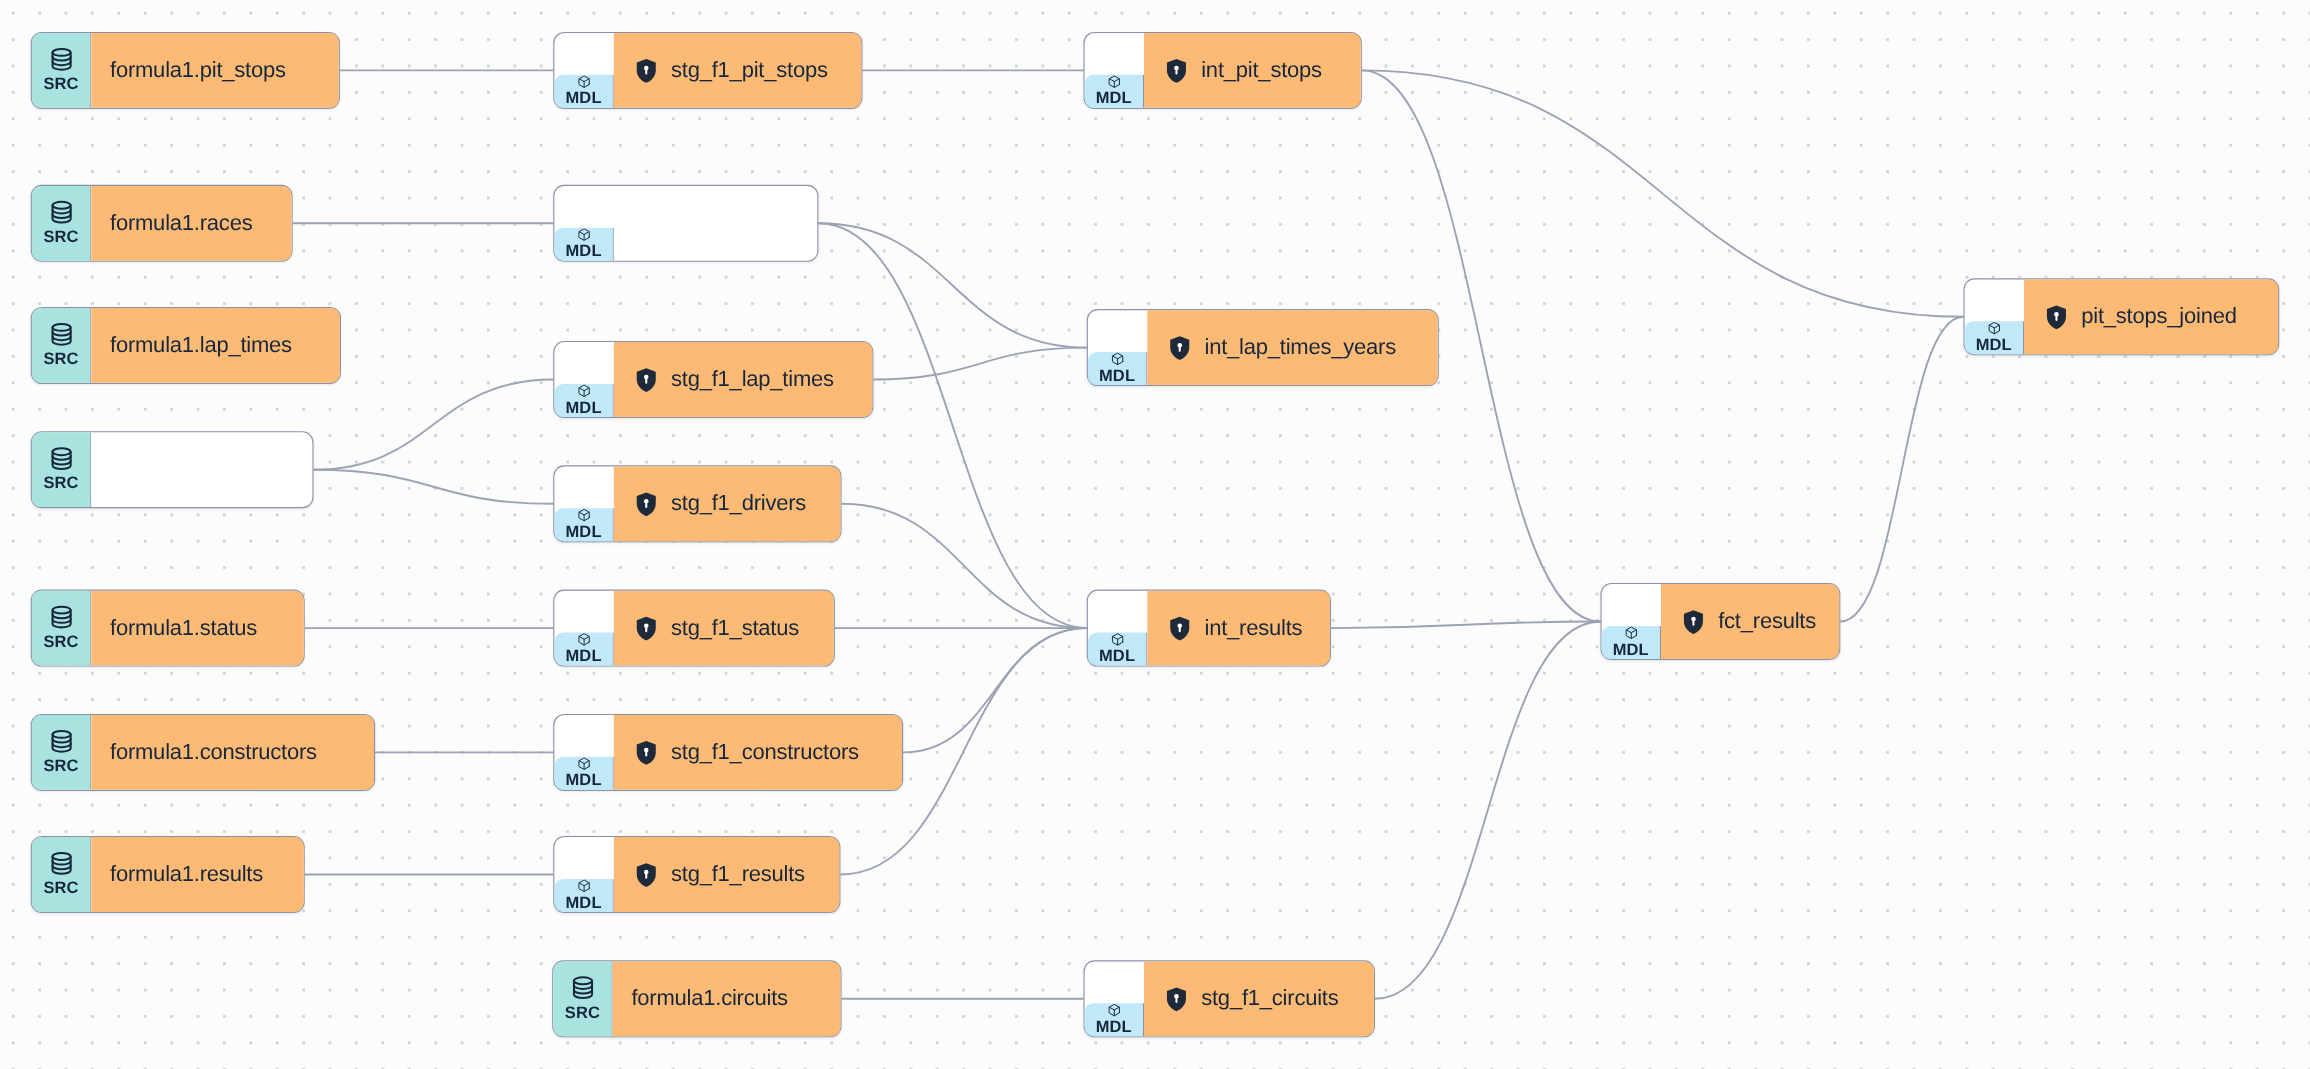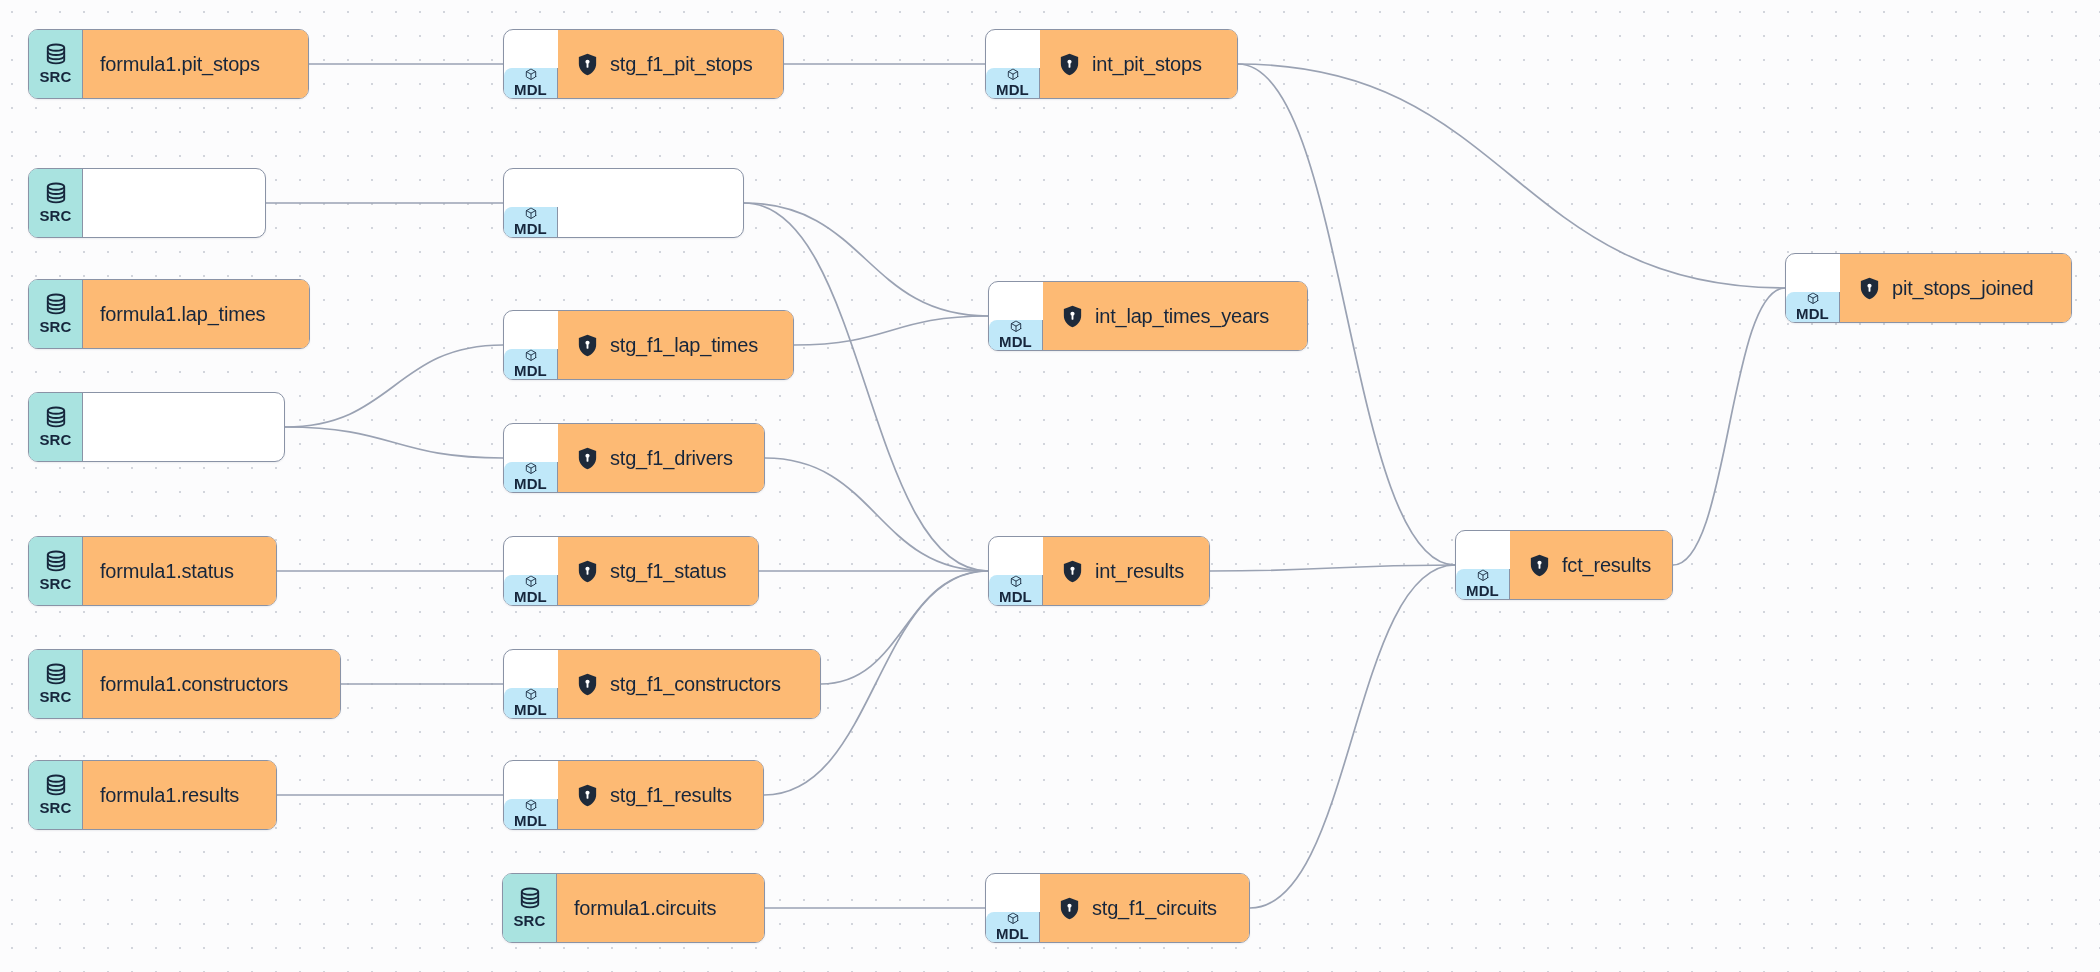--- a/index.html
+++ b/index.html
@@ -116,20 +116,23 @@
       <div class="node source" style="left: 28px; top: 168px; width: 238px;">
         <div class="badge">
           <svg class="nicon" viewBox="0 0 24 24">
             <ellipse cx="12" cy="5.2" rx="7.6" ry="2.9"></ellipse>
             <path d="M4.4 5.2v11.6c0 1.6 3.4 2.9 7.6 2.9s7.6-1.3 7.6-2.9V5.2"></path>
             <path d="M19.6 9.1c0 1.6-3.4 2.9-7.6 2.9s-7.6-1.3-7.6-2.9"></path>
             <path d="M19.6 13c0 1.6-3.4 2.9-7.6 2.9S4.4 14.6 4.4 13"></path>
           </svg>
           <span class="badge-label">SRC</span>
         </div>
+        <div class="name">
+          <span class="label">formula1.races</span>
+        </div>
       </div>
       <div class="node model" style="left: 503px; top: 168px; width: 241px;">
         <div class="badge">
           <svg class="nicon" viewBox="0 0 24 24">
             <path d="M21 16.2V7.8a1.4 1.4 0 0 0-.7-1.2l-7.6-4.2a1.4 1.4 0 0 0-1.4 0L3.7 6.6A1.4 1.4 0 0 0 3 7.8v8.4a1.4 1.4 0 0 0 .7 1.2l7.6 4.2a1.4 1.4 0 0 0 1.4 0l7.6-4.2a1.4 1.4 0 0 0 .7-1.2z"></path>
             <polyline points="3.3 6.9 12 11.8 20.7 6.9"></polyline>
             <line x1="12" y1="22" x2="12" y2="11.8"></line>
           </svg>
           <span class="badge-label">MDL</span>
         </div>

